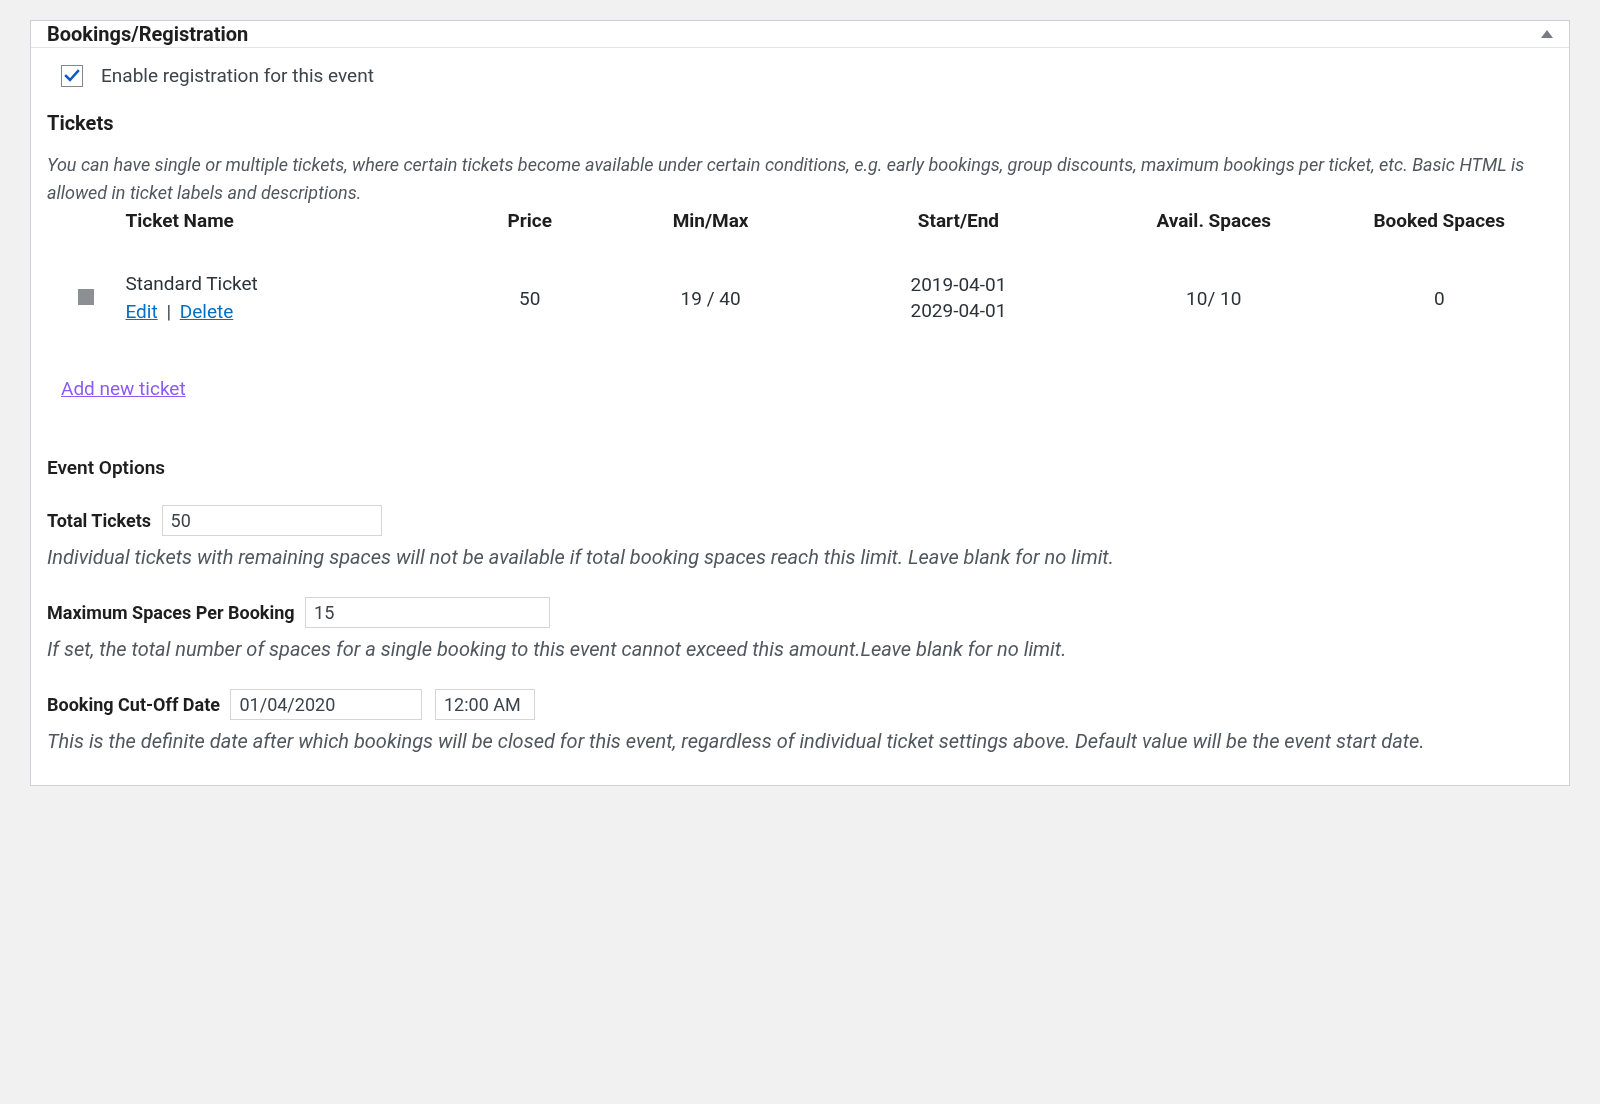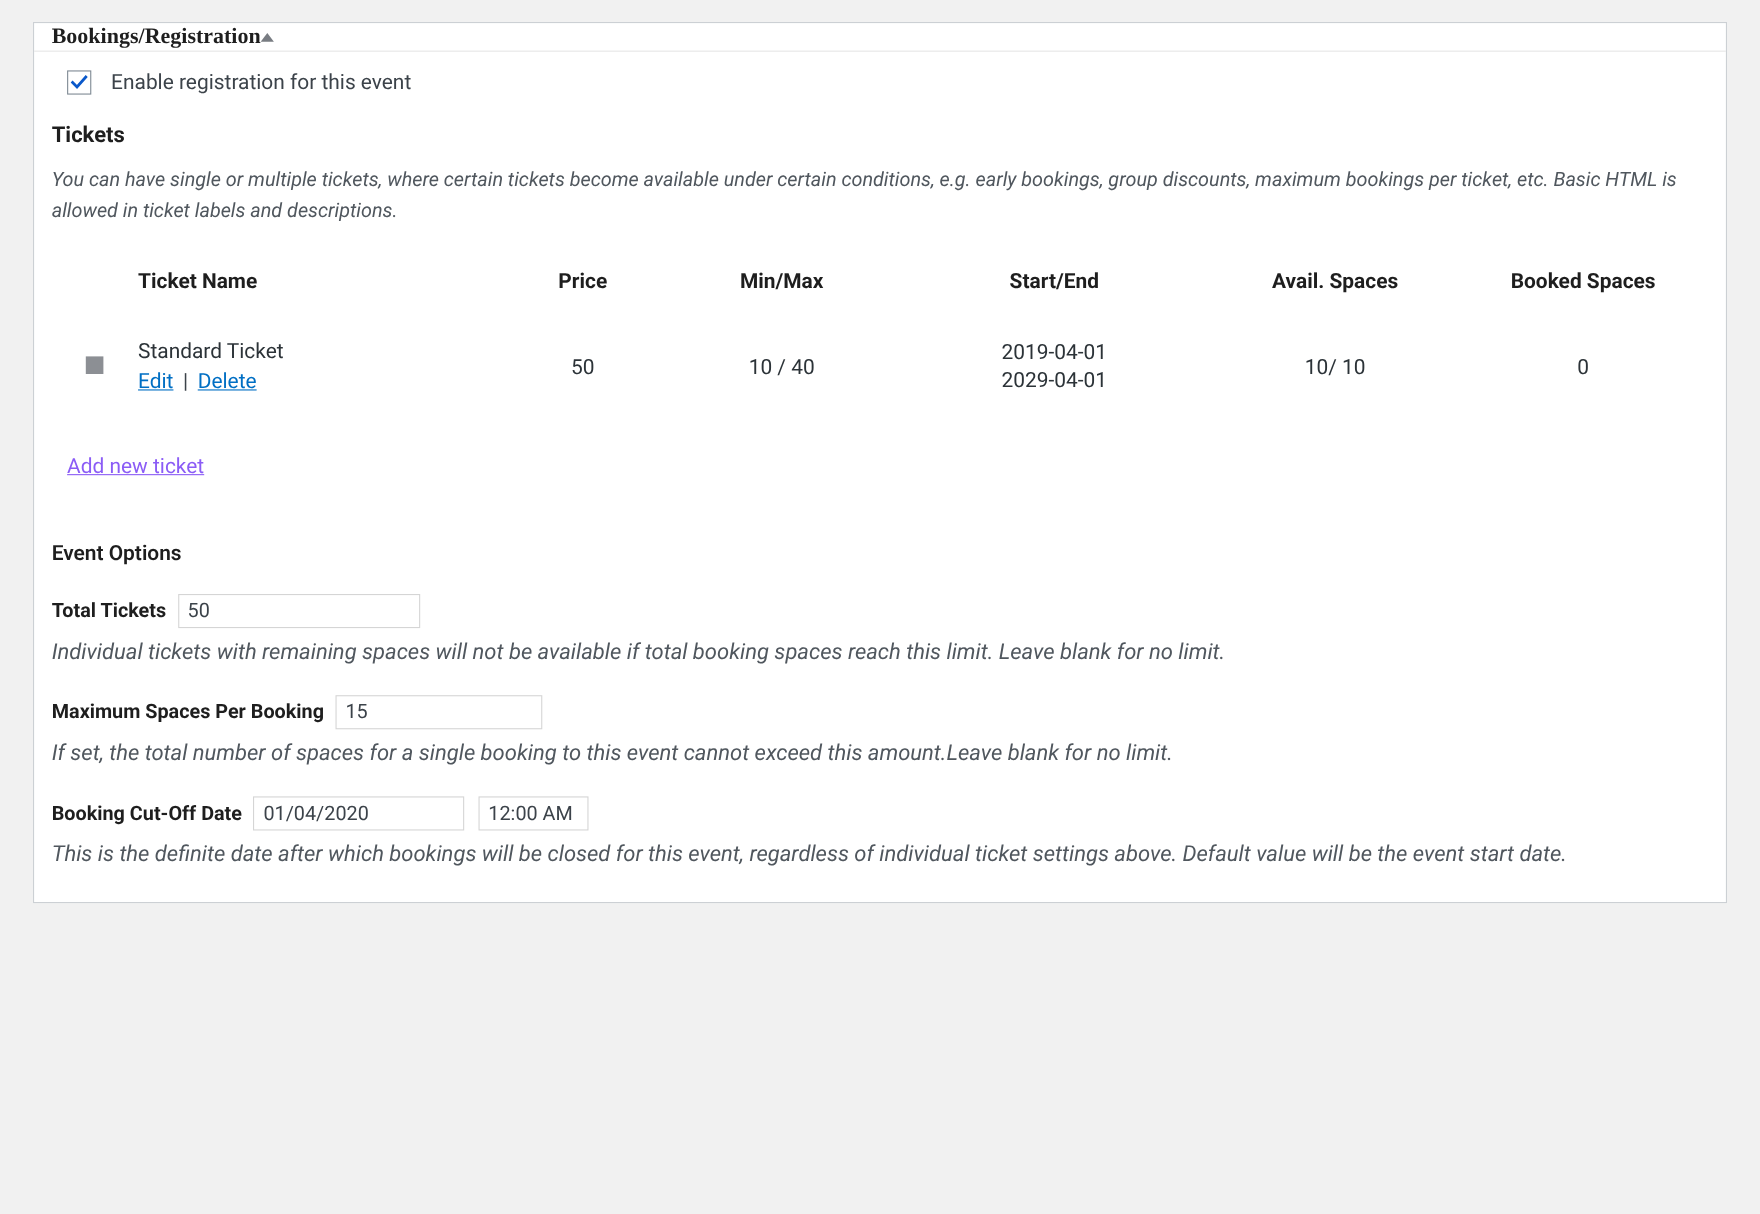--- a/index.html
+++ b/index.html
@@ -8,24 +8,24 @@
       font-family: -apple-system, BlinkMacSystemFont, "Segoe UI", Roboto, Arial, sans-serif;
       color: #1e1e1e;
       padding: 20px 30px;
     }
     .panel {
       background: #fff;
       border: 1px solid #ccd0d4;
     }
     .panel-header {
       display: flex;
+      justify-content: space-between;
       align-items: center;
       padding: 1px 16px;
       border-bottom: 1px solid #e5e5e5;
-      font-family: Liberation Serif, serif;
     }
     .panel-header h2 {
       font-size: 20px;
       font-weight: 700;
       color: #1e1e1e;
     }
     .collapse-icon {
       width: 0; height: 0;
       border-left: 6px solid transparent;
       border-right: 6px solid transparent;
@@ -59,21 +59,20 @@
       font-size: 20px;
       font-weight: 700;
       margin: 20px 0 16px 0;
       color: #1e1e1e;
     }
     .desc-italic {
       font-style: italic;
       color: #50575e;
       font-size: 18px;
       line-height: 1.55;
-      margin-bottom: 36px;
     }
 
     .tickets-table {
       width: 100%;
       margin-bottom: 24px;
     }
     .tickets-table th {
       text-align: left;
       font-weight: 700;
       font-size: 19px;
@@ -132,21 +131,21 @@
     }
     .opt-input {
       border: 1px solid #d5d5d5;
       background: #fff;
       font-size: 18px;
       padding: 4px 8px;
       color: #3c434a;
       font-family: inherit;
     }
     .opt-input.small1 { width: 220px; }
-    .opt-input.small2 { width: 188px; }
+    .opt-input.small2 { width: 245px; }
     .opt-input.date { width: 192px; }
     .opt-input.time { width: 100px; margin-left: 8px; }
     .opt-hint {
       font-style: italic;
       color: #50575e;
       font-size: 20px;
       line-height: 1.55;
       margin: 6px 0 24px 0;
     }
   </style>
@@ -202,21 +201,21 @@
           </td>
           <td class="ticket-name-cell">
             <div>Standard Ticket</div>
             <div class="row-actions">
               <span class="link">Edit</span>
               <span class="sep">|</span>
               <span class="link">Delete</span>
             </div>
           </td>
           <td class="center">50</td>
-          <td class="center">10 / 40</td>
+          <td class="center">19 / 40</td>
           <td class="center startend-cell">
             <div>2019-04-01</div>
             <div>2029-04-01</div>
           </td>
           <td class="center">10/ 10</td>
           <td class="center">0</td>
         </tr>
       </tbody>
     </table>
 

